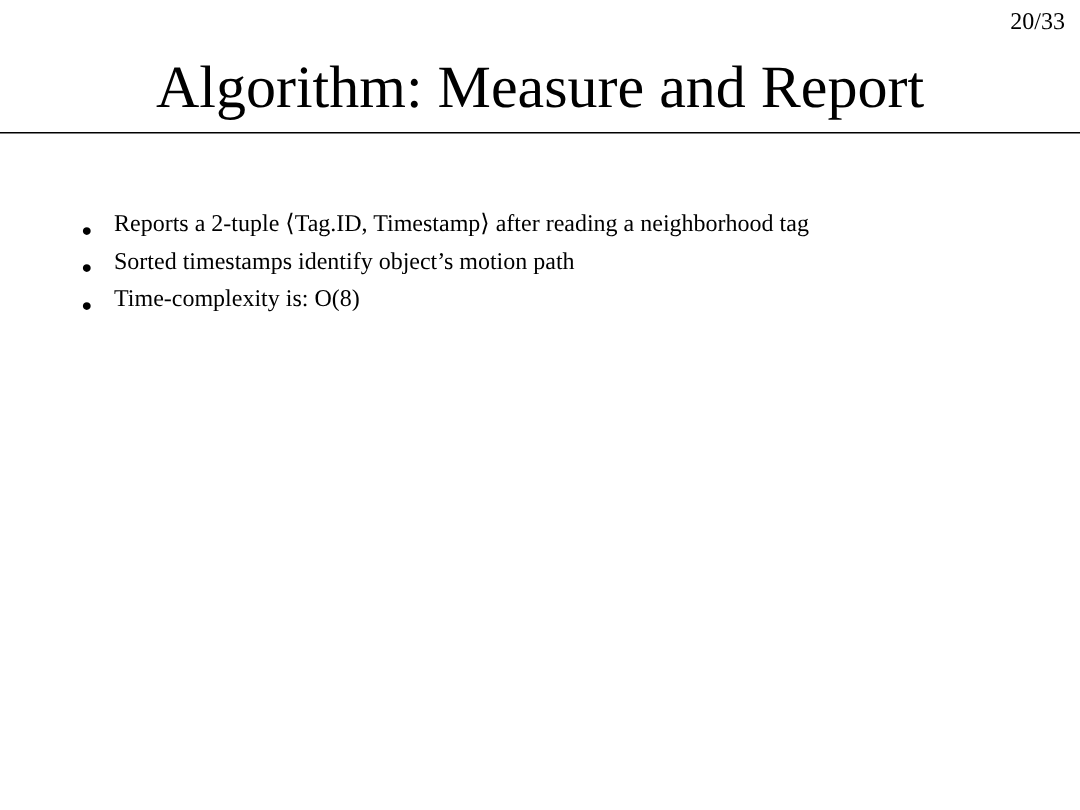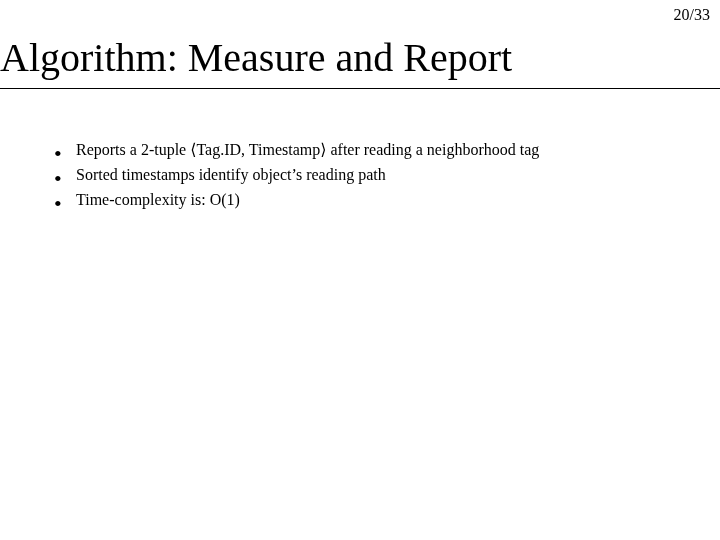--- a/index.html
+++ b/index.html
@@ -22,20 +22,21 @@
     position: absolute;
     top: 6px;
     right: 10px;
     font-size: 16px;
   }
   .title {
     position: absolute;
     top: 34px;
     left: 0;
     width: 720px;
+    text-align: center;
     font-size: 40px;
     font-weight: normal;
   }
   .title-rule {
     position: absolute;
     top: 88px;
     left: 0;
     width: 720px;
     height: 0;
     border-bottom: 1px solid #000000;
@@ -73,18 +74,18 @@
 
   <div class="page-number">20/33</div>
 
   <div class="title">Algorithm: Measure and Report</div>
 
   <div class="title-rule"></div>
 
   <div class="content">
     <ul class="bullets">
       <li>Reports a 2-tuple ⟨Tag.ID, Timestamp⟩ after reading a neighborhood tag</li>
-      <li>Sorted timestamps identify object’s reading path</li>
-      <li>Time-complexity is: O(1)</li>
+      <li>Sorted timestamps identify object’s motion path</li>
+      <li>Time-complexity is: O(8)</li>
     </ul>
   </div>
 
 </div>
 
 </body></html>

